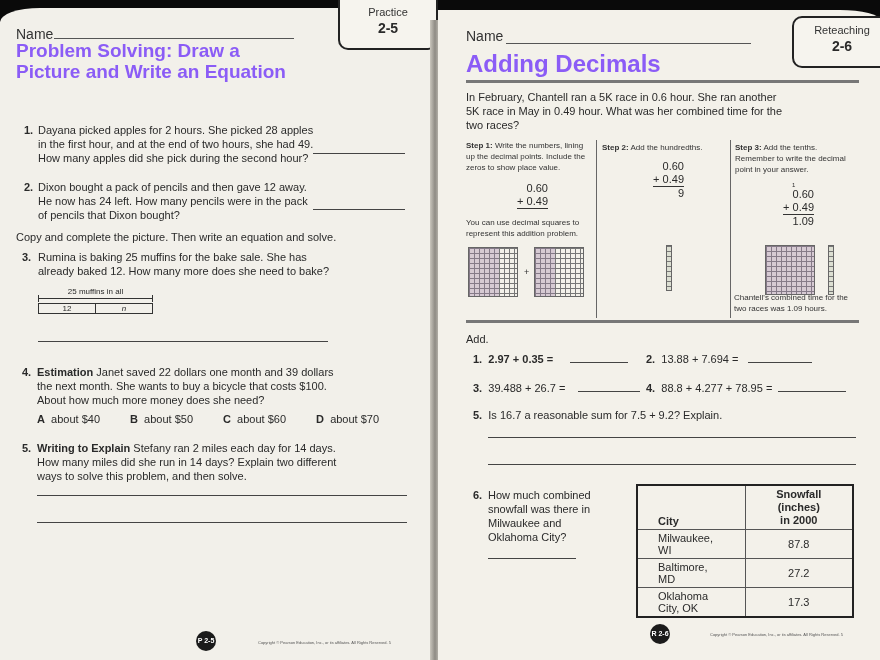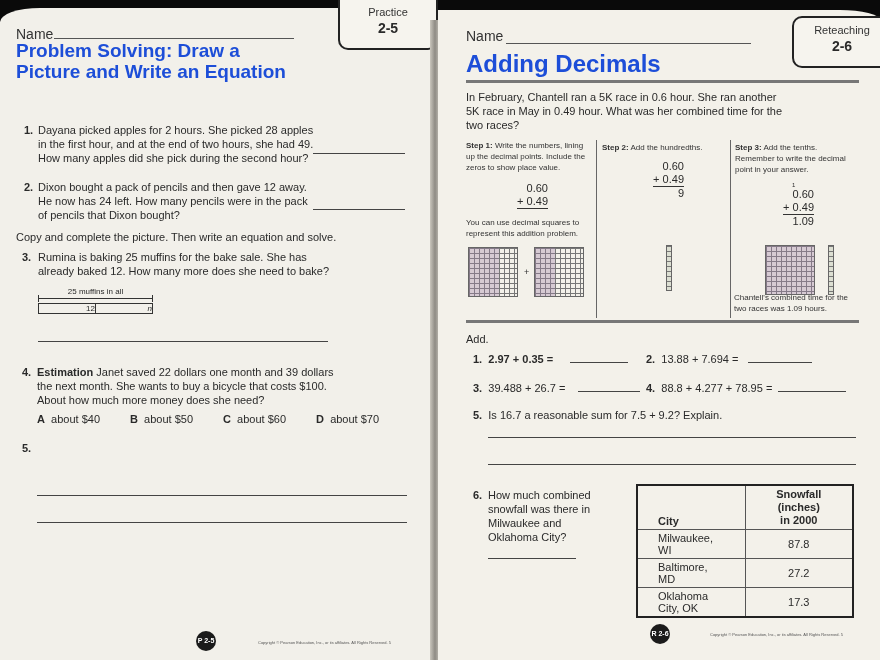--- a/index.html
+++ b/index.html
@@ -11,33 +11,33 @@
   .page-right { left: 438px; top: 10px; width: 442px; height: 650px; background: #f3f1ea; border-top-right-radius: 40px 10px; }
   .spine { position: absolute; left: 430px; top: 20px; width: 10px; height: 640px; background: linear-gradient(90deg,#c9c6bd,#8e8b84 50%,#c9c6bd); }
 
   .name-label { position: absolute; font-size: 14px; color: #333; }
   .name-line { position: absolute; height: 1px; background: #555; }
 
   .lesson-tab { position: absolute; border: 2px solid #222; border-top: none; border-radius: 0 0 10px 10px; background: #f6f4ee; text-align: center; margin-left: 26px; }
   .lesson-tab .kind { font-size: 11px; color: #333; margin-top: 6px; display:block; }
   .lesson-tab .num { font-size: 14px; font-weight: bold; display:block; margin-top: 2px; }
 
-  .title { position: absolute; font-weight: bold; color: #1d4ed8; line-height: 1.08; }
+  .title { position: absolute; font-weight: bold; color: #8b5cf6; line-height: 1.08; }
 
   .txt { position: absolute; font-size: 11px; line-height: 14px; color: #2a2a2a; }
   .qnum { font-weight: bold; }
   .bold { font-weight: bold; }
   .ans-line { position: absolute; height: 1px; background: #444; }
 
   .bar-model { position: absolute; }
   .bar-model .label { position: absolute; font-size: 8px; left: 0; width: 115px; text-align: center; top: 0; }
   .bar-model .topline { position: absolute; top: 11px; left: 0; width: 115px; height: 1px; background: #333; }
   .bar-model .tick { position: absolute; top: 8px; width: 1px; height: 7px; background: #333; }
   .bar-model .box { position: absolute; top: 16px; left: 0; width: 115px; height: 11px; border: 1px solid #333; display: flex; }
-  .bar-model .seg { font-size: 8px; text-align: right; line-height: 9px; }
+  .bar-model .seg { font-size: 8px; text-align: center; line-height: 9px; }
   .bar-model .seg1 { width: 57px; border-right: 1px solid #333; }
   .bar-model .seg2 { flex: 1; font-style: italic; }
 
   .choices { position: absolute; display: flex; font-size: 11px; }
   .choices span.c { margin-right: 30px; }
 
   .rule { position: absolute; height: 3px; background: #777; }
 
   .step { position: absolute; font-size: 8px; line-height: 11px; color: #333; }
   .vsep { position: absolute; width: 1px; background: #666; }
@@ -120,20 +120,25 @@
     <div>About how much more money does she need?</div>
   </div>
   <div class="choices" style="left:37px;top:405px;">
     <span class="c"><b>A</b>&nbsp; <span>about $40</span></span>
     <span class="c"><b>B</b>&nbsp; <span>about $50</span></span>
     <span class="c"><b>C</b>&nbsp; <span>about $60</span></span>
     <span class="c"><b>D</b>&nbsp; <span>about $70</span></span>
   </div>
 
   <div class="txt qnum" style="left:22px;top:433px;">5.</div>
+  <div class="txt" style="left:37px;top:433px;">
+    <div><span class="bold">Writing to Explain</span>&nbsp;<span>Stefany ran 2 miles each day for 14 days.</span></div>
+    <div>How many miles did she run in 14 days? Explain two different</div>
+    <div>ways to solve this problem, and then solve.</div>
+  </div>
   <div class="ans-line" style="left:37px;top:487px;width:370px;"></div>
   <div class="ans-line" style="left:37px;top:514px;width:370px;"></div>
 
   <div class="badge" style="left:196px;top:623px;">P 2-5</div>
   <div class="copy" style="left:258px;top:632px;">Copyright © Pearson Education, Inc., or its affiliates. All Rights Reserved. 5</div>
 </div>
 
 <div class="spine"></div>
 
 <div class="page page-right">

